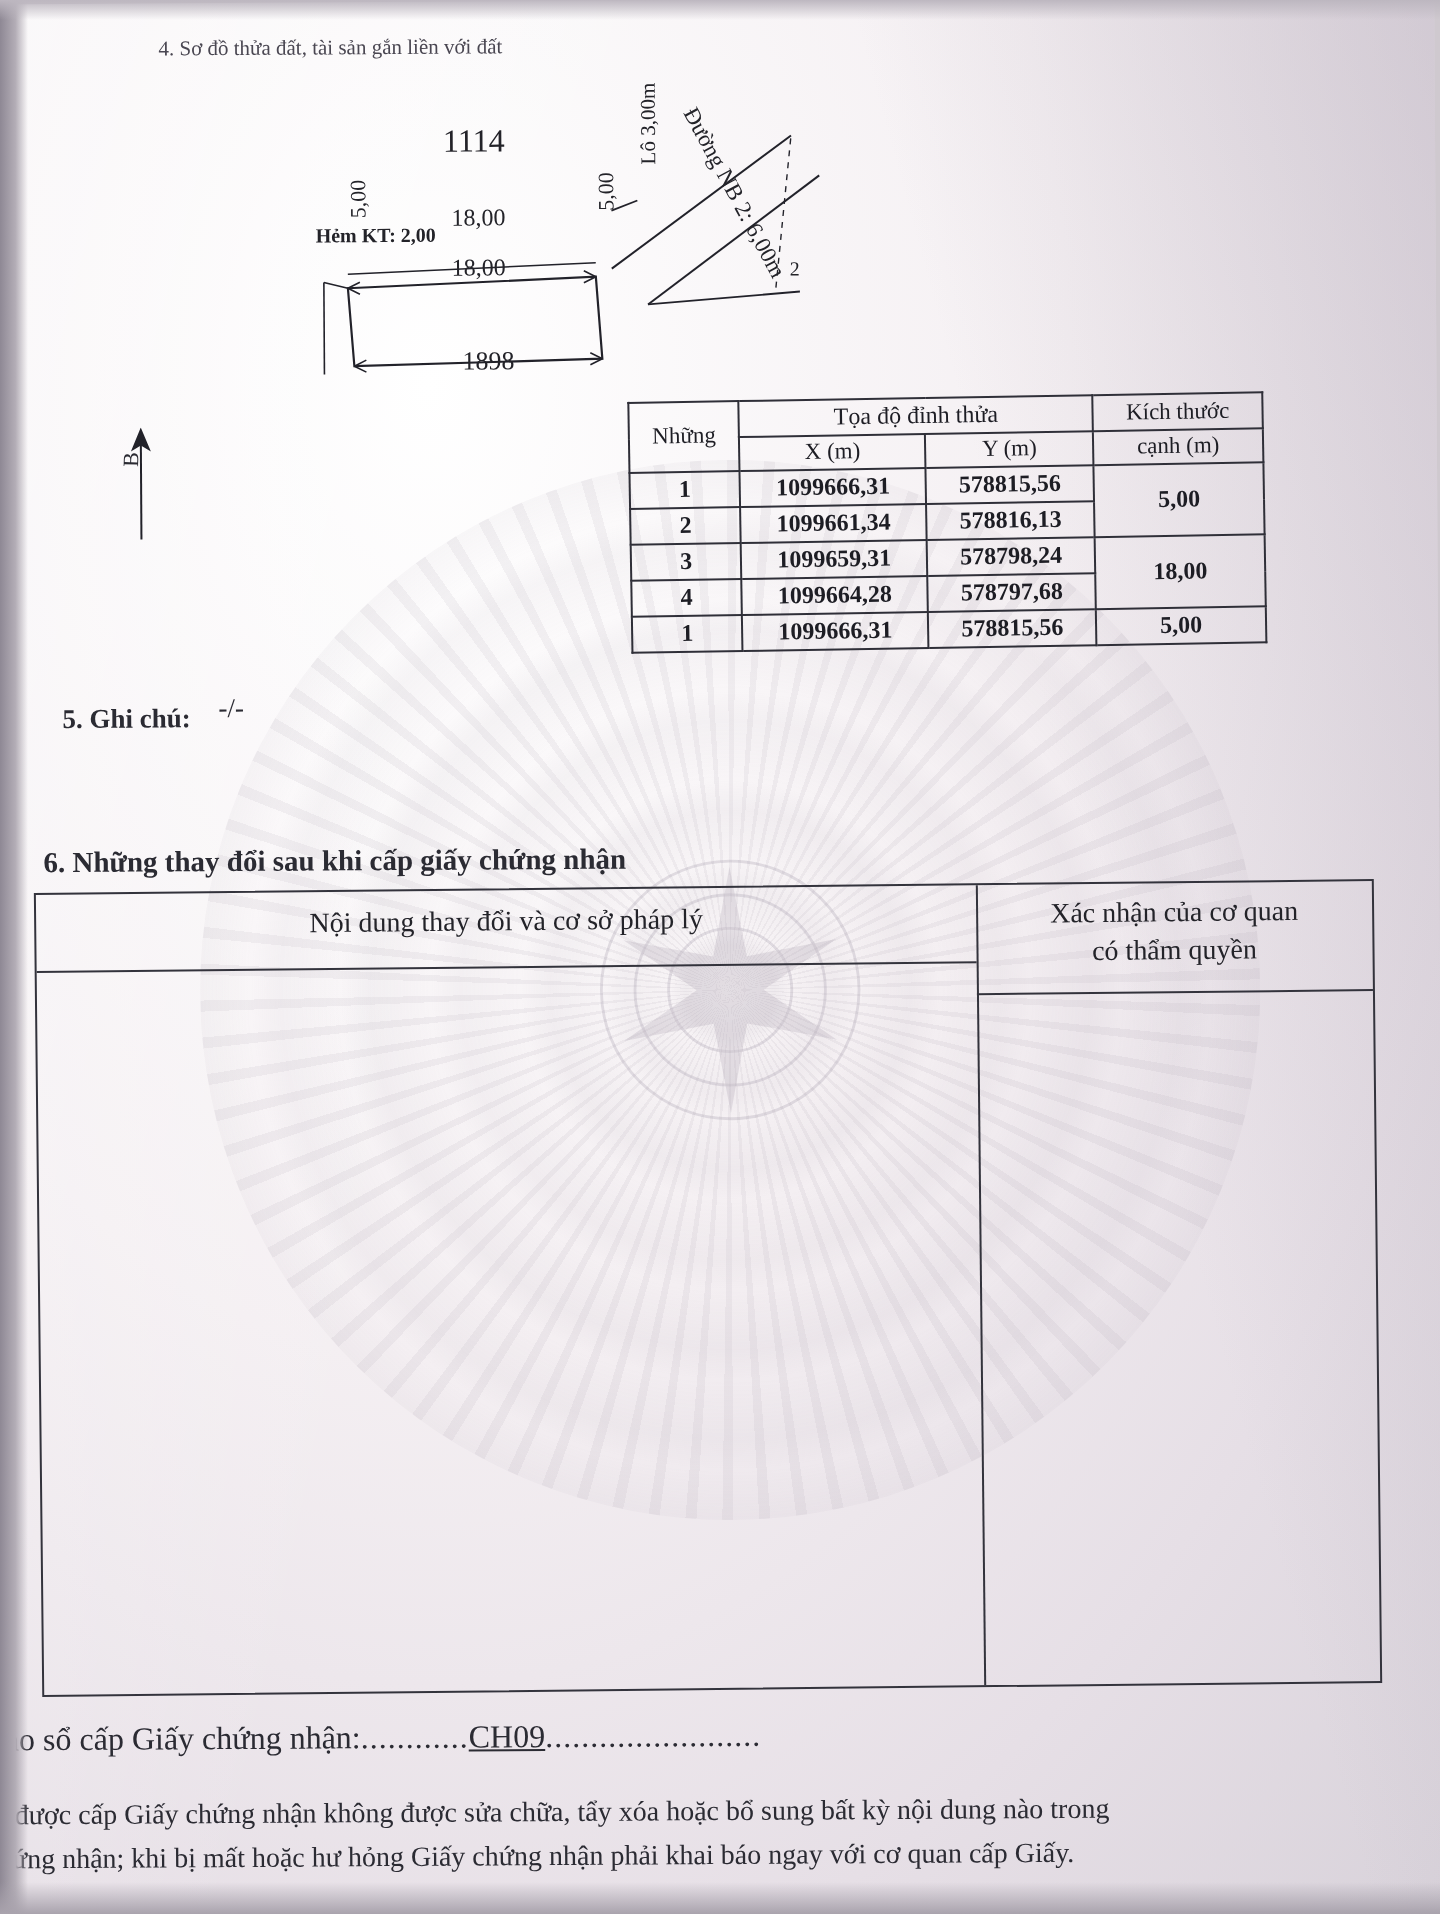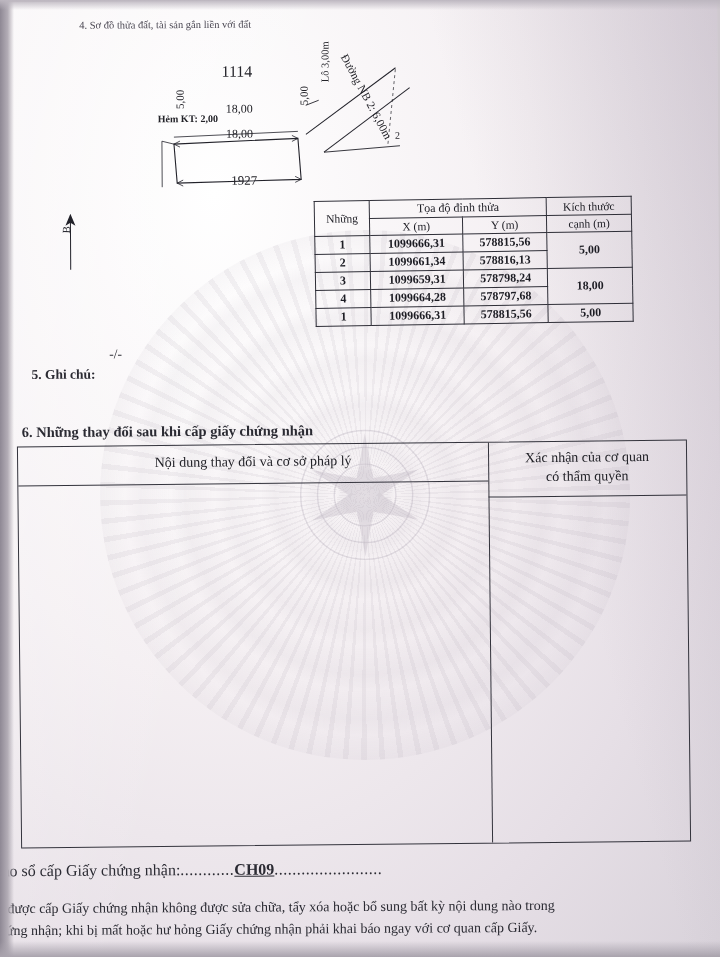--- a/index.html
+++ b/index.html
@@ -104,38 +104,38 @@
   }
   #coord td,#coord th{
     border:1px solid #2f2f38;
     font-size:11.5px;text-align:center;color:#1d1d24;
     padding:1px 2px;font-weight:normal;
   }
   #coord th{font-size:12px;}
   #coord .num{font-weight:bold;font-size:12px;}
   #coord .hd{height:17px;}
   
-  #s5{left:32px;top:365px;font-size:13.5px;}
+  #s5{left:32px;top:350px;font-size:13.5px;}
   #s5val{left:110px;top:345px;font-size:13.5px;}
   
   #s6{left:22px;top:422px;font-size:14.5px;}
   #changes{
     position:absolute;left:18px;top:443px;width:668px;height:400px;
     border:1px solid #33333c;
     transform:rotate(-0.25deg);
   }
   #changes .vline{position:absolute;left:470px;top:0;width:1px;height:100%;background:#33333c;}
   #changes .hline{position:absolute;left:0;top:38px;width:470px;height:1px;background:#33333c;}
   #changes .hline2{position:absolute;left:470px;top:54px;width:198px;height:1px;background:#33333c;}
   #chHeadL{position:absolute;left:0;top:9px;width:470px;text-align:center;font-size:14px;color:#232329;}
   #chHeadR{position:absolute;left:470px;top:6px;width:198px;text-align:center;font-size:14px;line-height:19px;color:#232329;}
   
   #footer1{left:-8px;top:860px;font-size:16px;}
   #footer1 .dots{letter-spacing:.5px;}
-  #ch09{font-weight:bold;text-decoration:underline;}
+  #ch09{font-weight:normal;text-decoration:underline;}
   #footer2{left:-10px;top:896px;font-size:14px;line-height:22px;width:700px;}
 </style>
 </head>
 <body>
 
 <div id="paper">
 
   <div class="wm"></div>
   <div class="wm-star">
     <svg viewBox="0 0 100 100">
@@ -170,21 +170,21 @@
 
         <path d="M36,95 l6,-3 M36,95 l6,3" stroke-width="0.8"></path>
         <path d="M160,90 l-6,-3 M160,90 l-6,3" stroke-width="0.8"></path>
         <path d="M39,134 l6,-3 M39,134 l6,3" stroke-width="0.8"></path>
         <path d="M163,131 l-6,-3 M163,131 l-6,3" stroke-width="0.8"></path>
       </g>
     </svg>
   </div>
 
   <div class="t lbl" id="lbl1114">1114</div>
-  <div class="t lbl" id="lbl1116">1927</div>
+  <div class="t lbl" id="lbl1116">1898</div>
   <div class="t lbl" id="lbl1800a">18,00</div>
   <div class="t lbl" id="lbl1800b">18,00</div>
   <div class="t lbl" id="lbl500a">5,00</div>
   <div class="t lbl" id="lbl500b">5,00</div>
   <div class="t lbl" id="lblduong">Đường NB 2: 6,00m</div>
   <div class="t lbl" id="lblngo">Lô 3,00m</div>
   <div class="t lbl" id="lblhem">Hẻm KT: 2,00</div>
   <div class="t lbl" id="lbl2">2</div>
 
   <div id="north">

